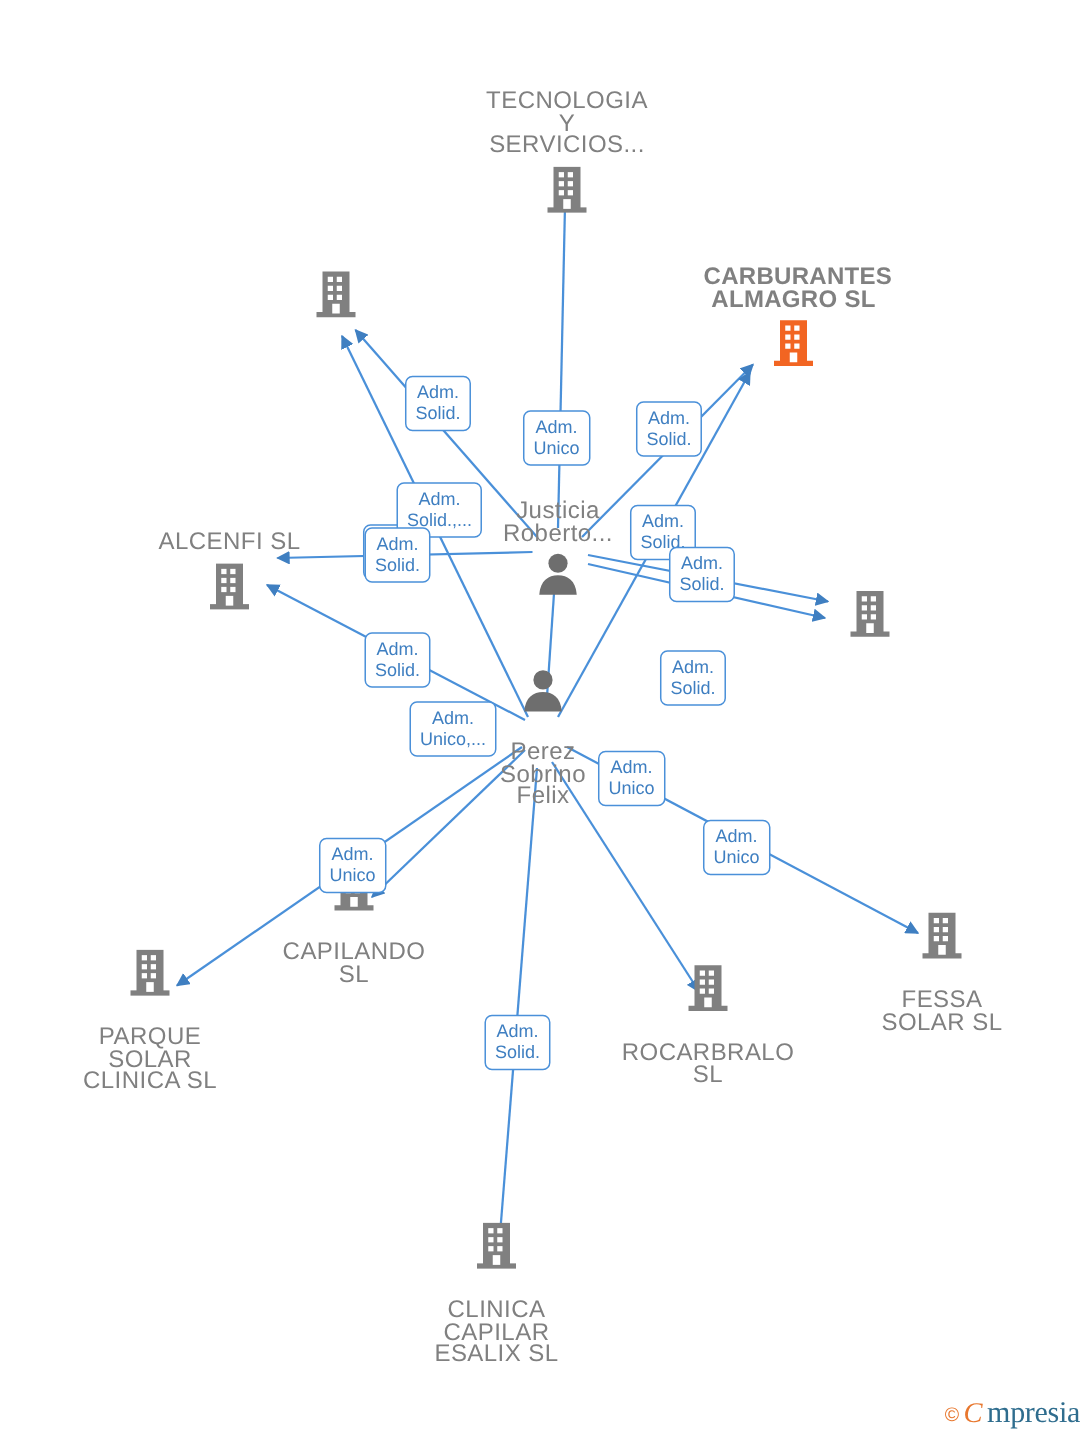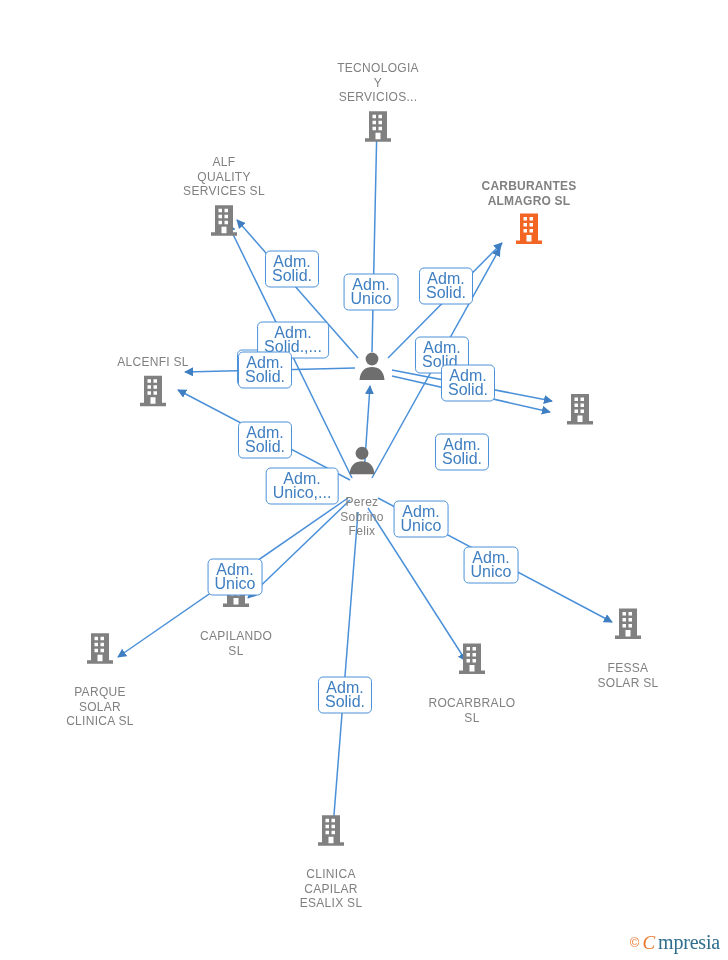--- a/index.html
+++ b/index.html
@@ -24,21 +24,21 @@
     width: 728px;
     height: 960px;
   }
   .node {
     position: absolute;
     transform: translate(-50%, -50%);
     text-align: center;
     width: 120px;
   }
   .node-label {
-    font-size: 12px;
+    font-size: 16px;
     line-height: 14.5px;
     color: #808080;
     letter-spacing: 0.3px;
     white-space: pre-line;
   }
   .node-label.focus {
     color: #808080;
     font-weight: bold;
     letter-spacing: 0.2px;
   }
@@ -49,21 +49,21 @@
   }
   .node.label-top .node-label { margin-bottom: 4px; }
   .node.label-bottom .node-label { margin-top: 20px; }
   .edge-label {
     position: absolute;
     transform: translate(-50%, -50%);
     background: #ffffff;
     border: 1.4px solid #4a90d9;
     border-radius: 5px;
     color: #3f7fc1;
-    font-size: 16px;
+    font-size: 12px;
     line-height: 14px;
     text-align: center;
     padding: 3px 6px 4px 6px;
     white-space: pre-line;
     box-sizing: border-box;
   }
   #watermark {
     position: absolute;
     right: 8px;
     bottom: 6px;
@@ -131,23 +131,20 @@
             <rect x="9.5" y="5.5" width="3.5" height="3.5" fill="#ffffff"></rect>
             <rect x="15.5" y="5.5" width="3.5" height="3.5" fill="#ffffff"></rect>
             <rect x="9.5" y="11.5" width="3.5" height="3.5" fill="#ffffff"></rect>
             <rect x="15.5" y="11.5" width="3.5" height="3.5" fill="#ffffff"></rect>
             <rect x="9.5" y="17.5" width="3.5" height="3.5" fill="#ffffff"></rect>
             <rect x="15.5" y="17.5" width="3.5" height="3.5" fill="#ffffff"></rect>
             <rect x="12.5" y="23.5" width="5" height="6.5" fill="#ffffff"></rect>
           </svg></span>
       </div>
       <div class="node label-top" style="left: 224px; top: 196px;">
-        <div class="node-label">ALF
-QUALITY
-SERVICES  SL</div>
         <span class="node-icon"><svg width="30" height="34" viewBox="0 0 30 34" xmlns="http://www.w3.org/2000/svg">
             <rect x="6" y="2" width="18" height="28" fill="#808080"></rect>
             <rect x="2" y="29" width="26" height="3.5" fill="#808080"></rect>
             <rect x="9.5" y="5.5" width="3.5" height="3.5" fill="#ffffff"></rect>
             <rect x="15.5" y="5.5" width="3.5" height="3.5" fill="#ffffff"></rect>
             <rect x="9.5" y="11.5" width="3.5" height="3.5" fill="#ffffff"></rect>
             <rect x="15.5" y="11.5" width="3.5" height="3.5" fill="#ffffff"></rect>
             <rect x="9.5" y="17.5" width="3.5" height="3.5" fill="#ffffff"></rect>
             <rect x="15.5" y="17.5" width="3.5" height="3.5" fill="#ffffff"></rect>
             <rect x="12.5" y="23.5" width="5" height="6.5" fill="#ffffff"></rect>
@@ -189,20 +186,22 @@
             <rect x="9.5" y="5.5" width="3.5" height="3.5" fill="#ffffff"></rect>
             <rect x="15.5" y="5.5" width="3.5" height="3.5" fill="#ffffff"></rect>
             <rect x="9.5" y="11.5" width="3.5" height="3.5" fill="#ffffff"></rect>
             <rect x="15.5" y="11.5" width="3.5" height="3.5" fill="#ffffff"></rect>
             <rect x="9.5" y="17.5" width="3.5" height="3.5" fill="#ffffff"></rect>
             <rect x="15.5" y="17.5" width="3.5" height="3.5" fill="#ffffff"></rect>
             <rect x="12.5" y="23.5" width="5" height="6.5" fill="#ffffff"></rect>
           </svg></span>
       </div>
       <div class="node label-top" style="left: 372px; top: 366px;">
+        <div class="node-label">Justicia
+Roberto...</div>
         <span class="node-icon"><svg width="30" height="30" viewBox="0 0 30 30" xmlns="http://www.w3.org/2000/svg">
             <circle cx="15" cy="8" r="6.4" fill="#6e6e6e"></circle>
             <path d="M2.5 29 C3.2 19.5 8.5 16 15 16 C21.5 16 26.8 19.5 27.5 29 Z" fill="#6e6e6e"></path>
           </svg></span>
       </div>
       <div class="node label-bottom" style="left: 362px; top: 492px;">
         <span class="node-icon"><svg width="30" height="30" viewBox="0 0 30 30" xmlns="http://www.w3.org/2000/svg">
             <circle cx="15" cy="8" r="6.4" fill="#6e6e6e"></circle>
             <path d="M2.5 29 C3.2 19.5 8.5 16 15 16 C21.5 16 26.8 19.5 27.5 29 Z" fill="#6e6e6e"></path>
           </svg></span>

